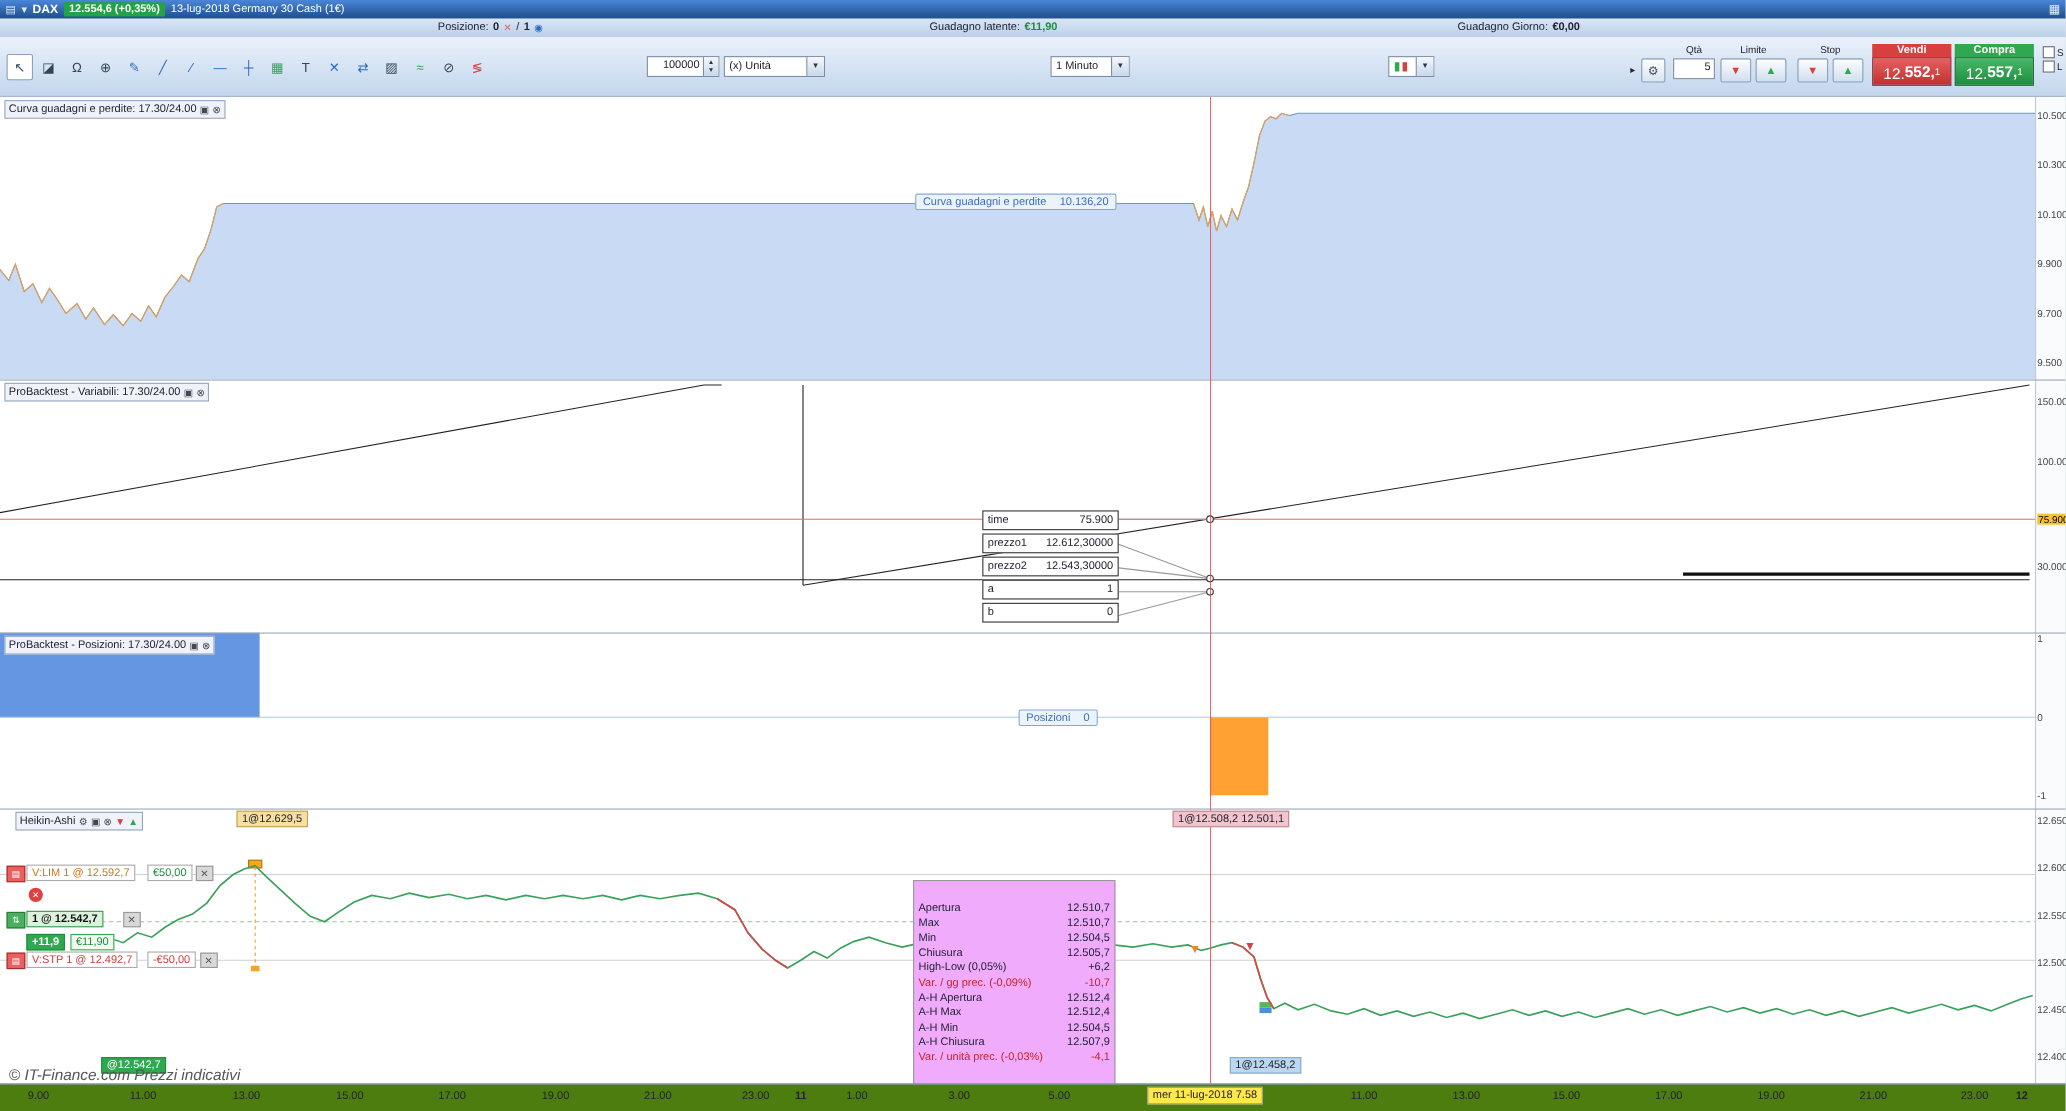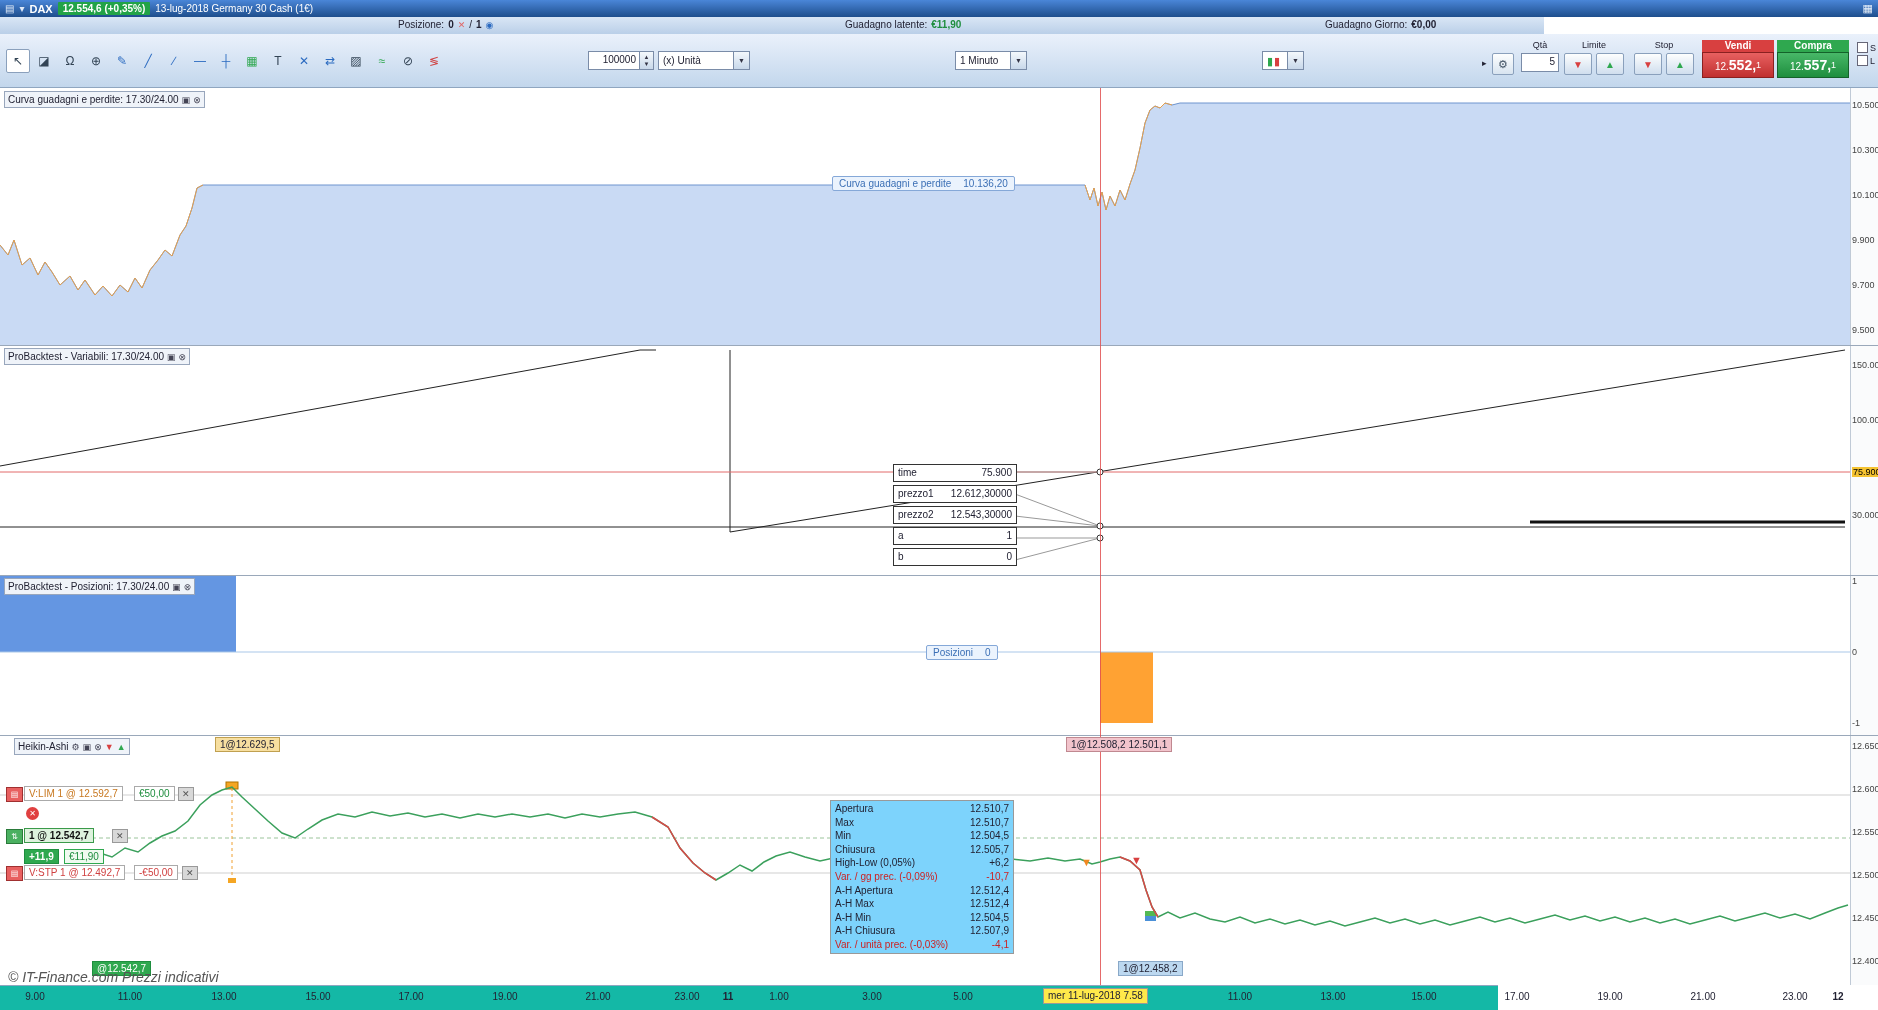--- a/index.html
+++ b/index.html
@@ -9,21 +9,21 @@
   .titlebar{position:absolute;left:0;top:0;width:1878px;height:17px;
     background:linear-gradient(#4a86d8,#1e4e8c);color:#fff;font-size:11px;
     display:flex;align-items:center;gap:5px;padding:0 5px;box-sizing:border-box;z-index:10;}
   .tb-ic{font-size:10px;color:#dfe9f7;}
   .tb-sym{font-weight:bold;}
   .badge-green{background:#22a347;color:#fff;font-weight:bold;font-size:10px;
     padding:0 5px;height:13px;line-height:13px;border-radius:1px;}
   .tb-date{font-size:10px;}
   .tb-right{margin-left:auto;font-size:11px;color:#e8f0fa;}
   
-  .infobar{position:absolute;left:0;top:17px;width:1544px;height:17px;
+  .infobar{position:absolute;left:0;top:17px;width:1878px;height:17px;
     background:linear-gradient(#d9e6f5,#bacfe8);font-size:10px;z-index:10;}
   .ib-group{position:absolute;top:2px;display:flex;gap:4px;align-items:center;}
   .ib-val{font-weight:bold;}
   .green{color:#1e8e3e;}
   .ib-x{color:#e06666;font-size:9px;}
   .ib-eye{color:#2a6ac0;font-size:9px;}
   
   .toolbar{position:absolute;left:0;top:34px;width:1878px;height:54px;
     background:linear-gradient(#eaf1fb,#c2d6ec);border-bottom:1px solid #8fa6c0;
     box-sizing:border-box;z-index:10;}
@@ -57,21 +57,21 @@
   .obtn{width:26px;height:20px;border:1px solid #8aa0bc;border-radius:2px;font-size:10px;
     background:linear-gradient(#fdfefe,#d0deee);display:flex;align-items:center;justify-content:center;}
   .sellhdr{width:72px;height:12px;background:#d84040;color:#fff;font-size:10px;font-weight:bold;
     line-height:12px;}
   .buyhdr{width:72px;height:12px;background:#2fa84f;color:#fff;font-size:10px;font-weight:bold;
     line-height:12px;}
   .sellbtn{width:72px;height:26px;background:linear-gradient(#e86060,#c03030);border:1px solid #8a2020;
     color:#fff;display:flex;align-items:center;justify-content:center;box-sizing:border-box;}
   .buybtn{width:72px;height:26px;background:linear-gradient(#48b868,#1e8e3e);border:1px solid #14622a;
     color:#fff;display:flex;align-items:center;justify-content:center;box-sizing:border-box;}
-  .p-small{font-size:10px;margin-top:3px;}
+  .p-small{font-size:14px;margin-top:3px;}
   .p-big{font-size:14px;font-weight:bold;}
   .p-sup{font-size:9px;vertical-align:super;}
   .sl-col{position:absolute;right:2px;top:7px;font-size:9px;}
   .sl-row{display:flex;align-items:center;gap:2px;height:13px;}
   .cb{width:9px;height:9px;background:#fff;border:1px solid #667;display:inline-block;}
   
   .panel-svg{position:absolute;left:0;z-index:1;}
   .hsep{position:absolute;left:0;width:1878px;height:1px;background:#9aa8ba;z-index:3;}
   .scalecol{position:absolute;left:1850px;top:88px;width:28px;height:897px;background:#fafbfc;
     border-left:1px solid #c0cad6;z-index:2;box-sizing:border-box;}
@@ -80,22 +80,22 @@
   .crosshair-v{position:absolute;left:1100px;top:88px;width:1px;height:897px;
     background:rgba(224,80,80,.85);z-index:4;}
   .panel-hdr{position:absolute;display:inline-flex;align-items:center;gap:3px;height:15px;
     background:#eff3f9;border:1px solid #98a6bc;padding:0 3px;font-size:10px;color:#223;z-index:7;}
   .hdr-ic{font-size:9px;color:#445;}
   .float-chip{position:absolute;display:flex;gap:12px;border:1px solid #85a8d8;background:#ebf3fd;
     color:#3b6fb5;font-size:10px;padding:1px 6px;border-radius:2px;z-index:6;white-space:nowrap;}
   .varbox{position:absolute;left:893px;top:464px;width:124px;z-index:6;}
   .var-row{display:flex;justify-content:space-between;background:#fff;border:1px solid #333;
     font-size:10px;padding:2px 4px;margin-bottom:3px;height:12px;line-height:12px;}
-  .tooltip{position:absolute;left:830px;top:800px;width:182px;background:#7dd3fc;border:1px solid #999;
-    font-size:10px;z-index:8;padding:1px 0;}
+  .tooltip{position:absolute;left:830px;top:800px;width:182px;background:#f0abfc;border:1px solid #999;
+    font-size:10px;z-index:8;padding:18px 0;}
   .tt-row{display:flex;justify-content:space-between;padding:0 4px;line-height:13.6px;}
   .tt-row.red{color:#cc2222;}
   
   .chip{position:absolute;background:#fff;border:1px solid #aaa;font-size:10px;padding:1px 4px;
     z-index:8;white-space:nowrap;}
   .orange-text{color:#c87820;}
   .red-text{color:#d04040;}
   .green-text{color:#1e8e3e;}
   .chip.entry{background:#ddf2dd;border-color:#3a9a4a;font-weight:bold;color:#111;}
   .chip.plpts{background:#2fa84f;border-color:#1e8e3e;color:#fff;font-weight:bold;}
@@ -110,21 +110,21 @@
   .badge-yellowish{position:absolute;background:#f7dfa0;border:1px solid #c0a050;font-size:10px;
     padding:1px 4px;z-index:8;white-space:nowrap;}
   .badge-pink{position:absolute;background:#f2c4cc;border:1px solid #c08890;font-size:10px;
     padding:1px 4px;z-index:8;white-space:nowrap;}
   .badge-blue{position:absolute;background:#bcd8f0;border:1px solid #89a8c8;font-size:10px;
     padding:1px 4px;z-index:8;white-space:nowrap;}
   .badge-greenbg{position:absolute;background:#2fa84f;border:1px solid #1e8e3e;color:#fff;
     font-size:10px;padding:1px 4px;z-index:6;white-space:nowrap;}
   .copyright{position:absolute;left:8px;top:969px;font-size:14px;font-style:italic;color:#555;z-index:7;}
   
-  .timeaxis{position:absolute;left:0;top:985px;width:1498px;height:25px;background:#14b8a6;
+  .timeaxis{position:absolute;left:0;top:985px;width:1878px;height:25px;background:#4d7c0f;
     border-top:1px solid #8fa6c0;box-sizing:border-box;z-index:9;}
   .axis-label{position:absolute;top:5px;transform:translateX(-50%);font-size:10px;color:#223;}
   .axis-label.bold{font-weight:bold;}
   .date-chip{position:absolute;left:1043px;top:2px;background:#ffe94a;border:1px solid #999;
     font-size:10px;padding:0 4px;line-height:14px;z-index:10;}
 </style>
 </head>
 <body>
 
 <div class="app">

